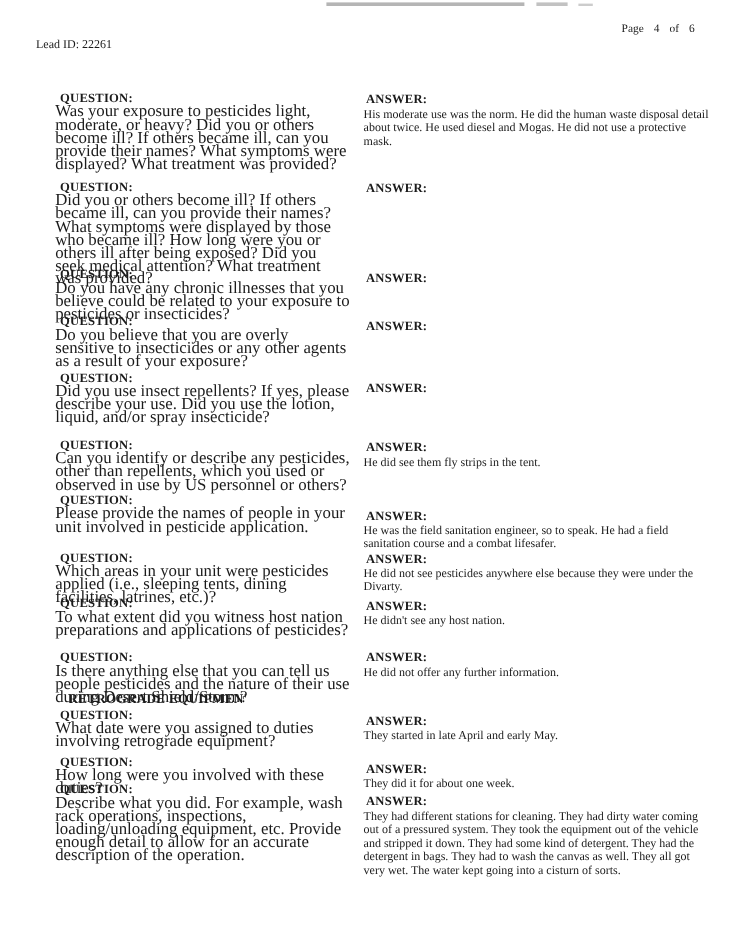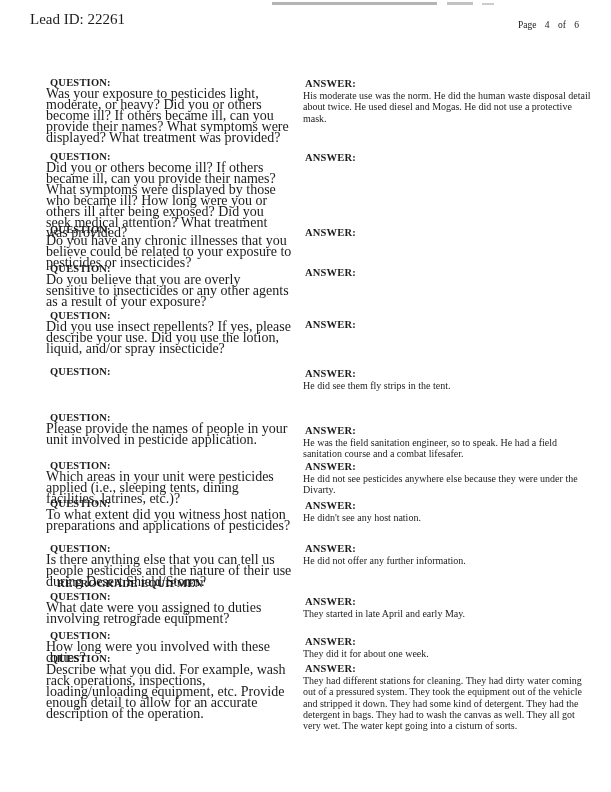--- a/index.html
+++ b/index.html
@@ -16,22 +16,22 @@
     color: #1b1b1b;
     overflow: hidden;
   }
   .scan-bar {
     position: absolute;
     background: #b5b5b5;
   }
   .hdr-left {
     position: absolute;
     left: 30px;
-    top: 11px;
-    font-size: 15px;
+    top: 32px;
+    font-size: 10px;
   }
   .hdr-right {
     position: absolute;
     right: 32px;
     top: 20px;
     font-size: 9.5px;
     word-spacing: 6px;
   }
   .qa-row {
     position: absolute;
@@ -140,20 +140,21 @@
     </div>
     <div class="a-col" style="margin-top:9px;">
       <div class="a-label">ANSWER:</div>
       <div class="a-text"></div>
     </div>
   </div>
 
   <div class="qa-row" style="top:365px;">
     <div class="q-col">
       <div class="q-label">QUESTION:</div>
+      <div class="q-text">Can you identify or describe any pesticides, other than repellents, which you used or observed in use by US personnel or others?</div>
     </div>
     <div class="a-col" style="margin-top:2px;">
       <div class="a-label">ANSWER:</div>
       <div class="a-text">He did see them fly strips in the tent.</div>
     </div>
   </div>
 
   <div class="qa-row" style="top:411px;">
     <div class="q-col">
       <div class="q-label">QUESTION:</div>

